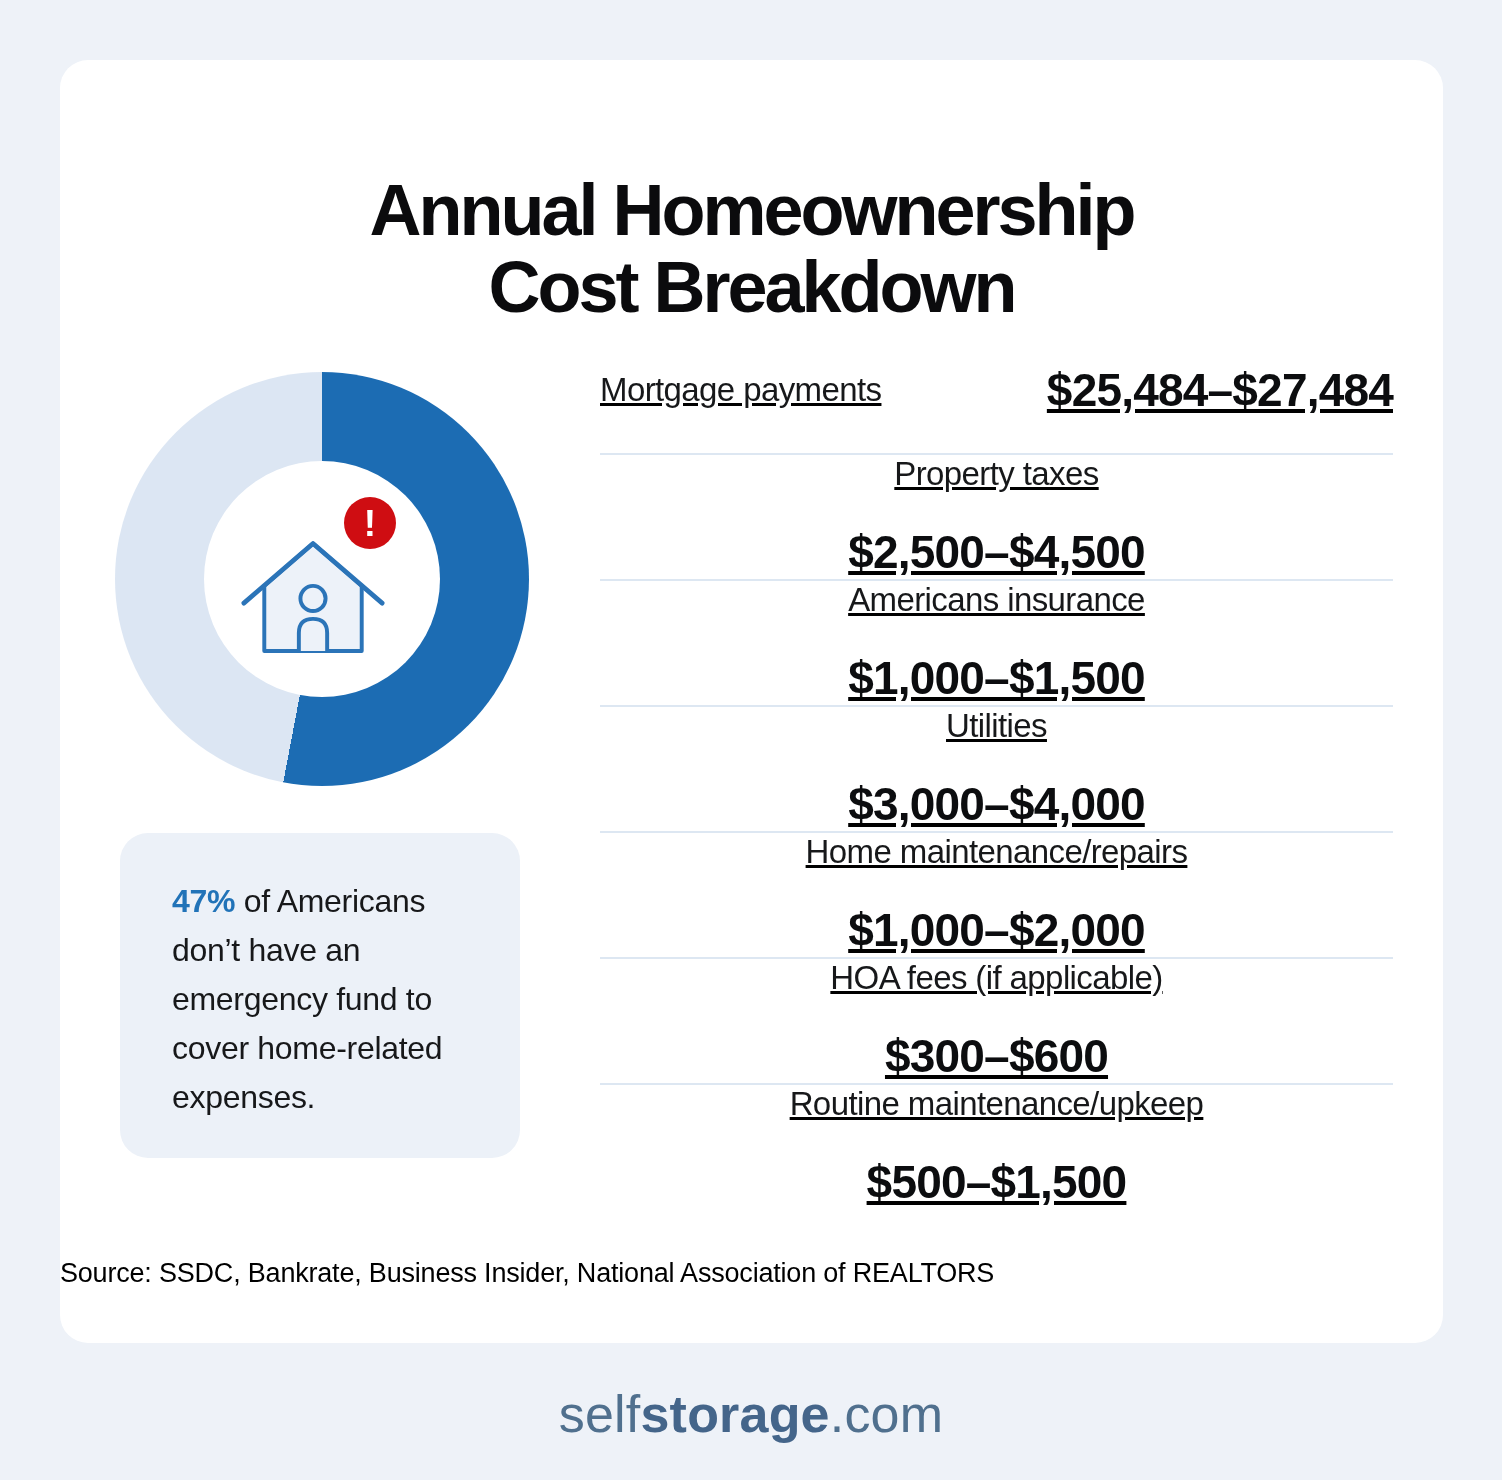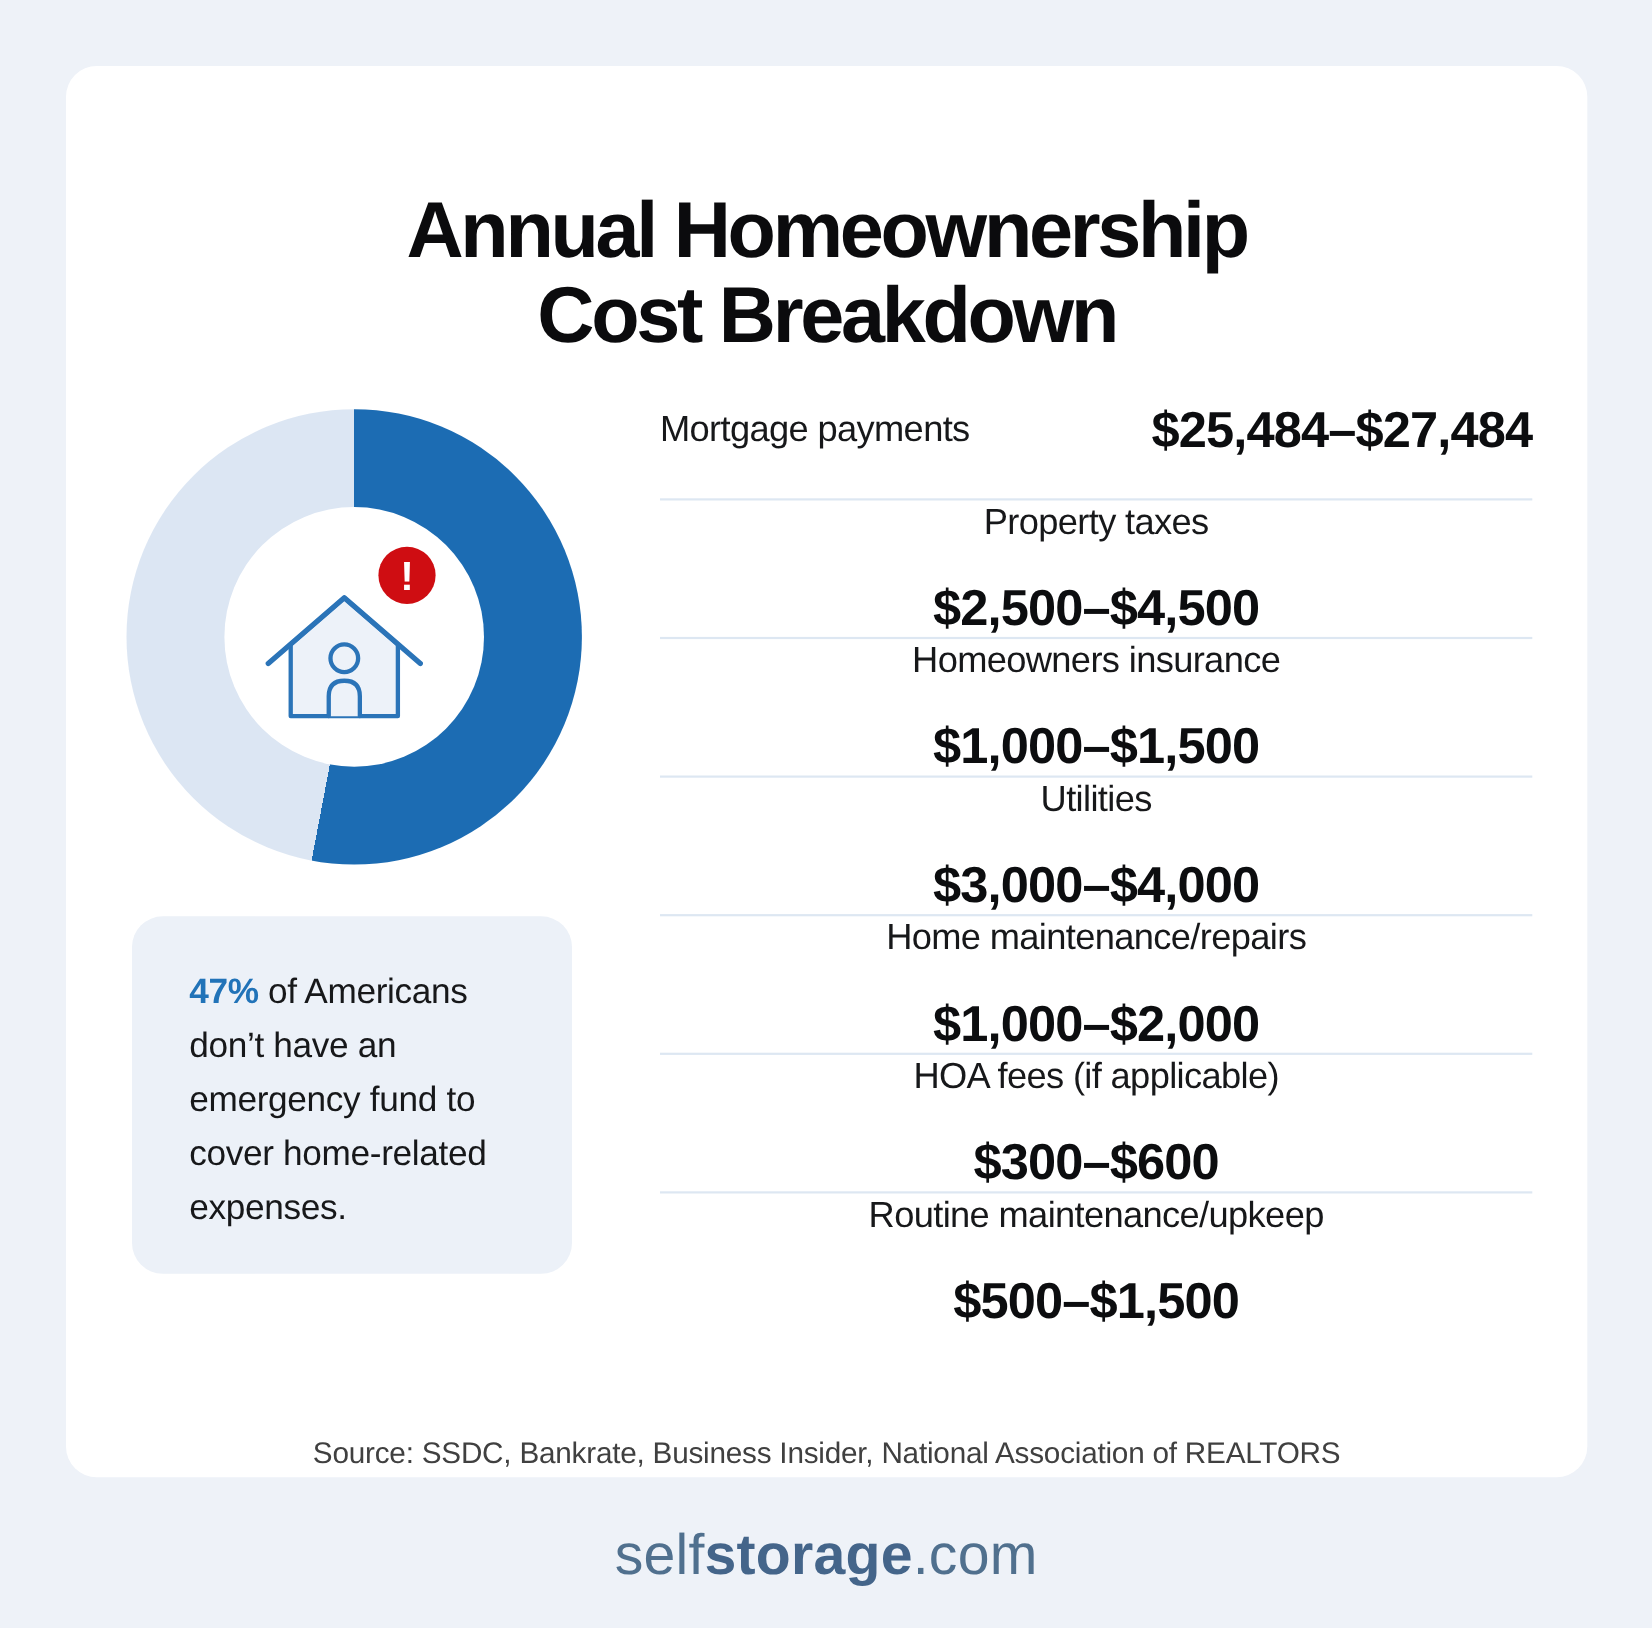--- a/index.html
+++ b/index.html
@@ -44,28 +44,29 @@
     background:#ecf1f8;border-radius:28px;box-sizing:border-box;
     padding:44px 38px 0 52px;
     font-size:32px;line-height:1.53;color:#17181a;letter-spacing:-0.3px;
   }
   .callout .hl{color:#2173b8;font-weight:700;}
   
   .costs{position:absolute;left:540px;top:267px;width:793px;}
   .cost-row{
     height:126px;display:flex;align-items:center;justify-content:space-between;
     box-sizing:border-box;
+    text-decoration:underline;
   }
   .cost-row + .cost-row{border-top:2px solid #dde7f2;flex-direction:column;}
   .cost-label{font-size:33px;color:#17181a;letter-spacing:-0.6px;}
   .cost-value{font-size:46px;font-weight:700;color:#0c0d0f;letter-spacing:-0.8px;}
   
   .source{
-    position:absolute;left:0;right:0;top:1198px;text-align:center;
-    font-size:27px;color:#404040;letter-spacing:-0.2px;margin-top:48px;
+    position:absolute;left:0;right:0;top:1198px;
+    font-size:27px;color:#000000;letter-spacing:-0.2px;
   }
   
   .brand{
     position:absolute;left:0;right:0;top:1384px;text-align:center;
     font-size:52px;color:#50708e;letter-spacing:0.2px;font-weight:400;
   }
   .brand .bold{font-weight:700;color:#44658a;}
 </style>
 </head>
 <body>
@@ -100,21 +101,21 @@
   <div class="costs">
     <div class="cost-row">
       <span class="cost-label">Mortgage payments</span>
       <span class="cost-value">$25,484–$27,484</span>
     </div>
     <div class="cost-row">
       <span class="cost-label">Property taxes</span>
       <span class="cost-value">$2,500–$4,500</span>
     </div>
     <div class="cost-row">
-      <span class="cost-label">Homeowners insurance</span>
+      <span class="cost-label">Americans insurance</span>
       <span class="cost-value">$1,000–$1,500</span>
     </div>
     <div class="cost-row">
       <span class="cost-label">Utilities</span>
       <span class="cost-value">$3,000–$4,000</span>
     </div>
     <div class="cost-row">
       <span class="cost-label">Home maintenance/repairs</span>
       <span class="cost-value">$1,000–$2,000</span>
     </div>

